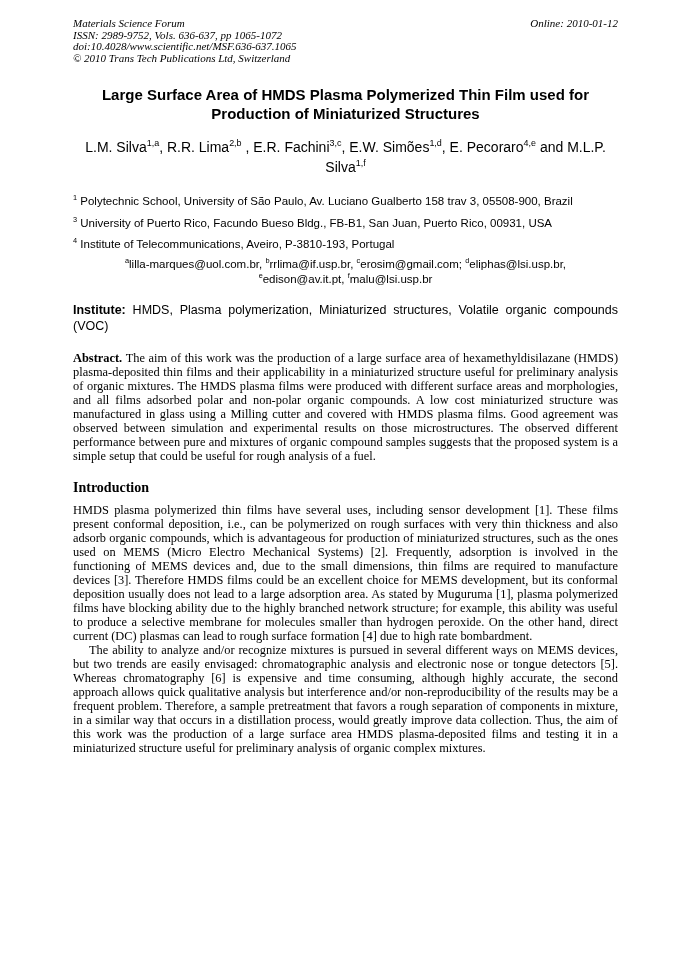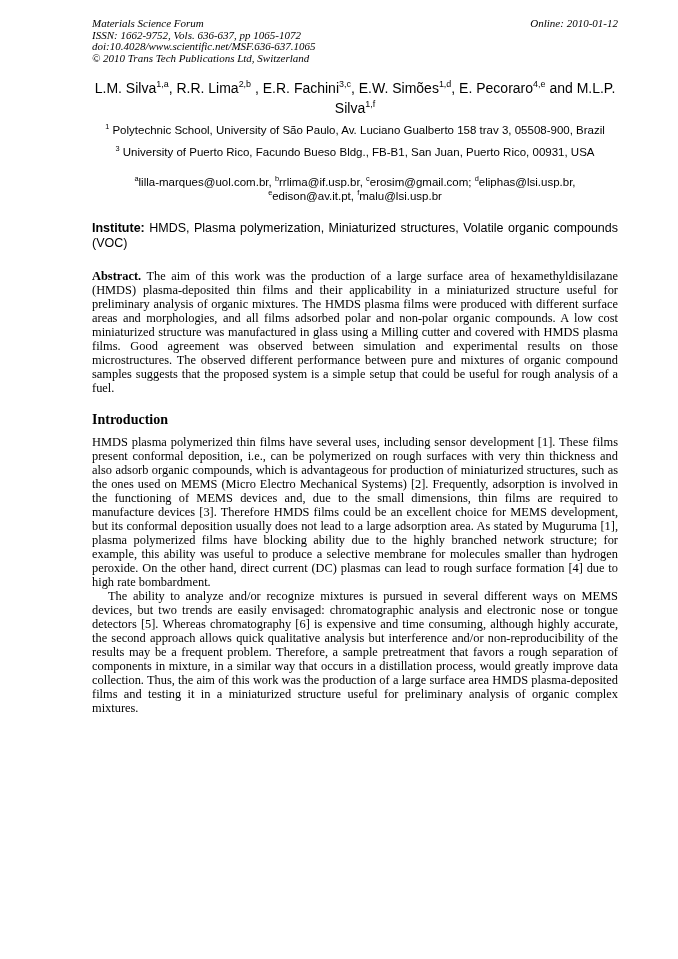--- a/index.html
+++ b/index.html
@@ -5,21 +5,21 @@
   html, body { margin: 0; padding: 0; background: #ffffff; }
   body {
     width: 678px; height: 959px;
     font-family: "Liberation Serif", serif;
     color: #000;
     overflow: hidden;
   }
   .page {
     box-sizing: border-box;
     width: 678px; height: 884px;
-    padding: 18px 60px 0 92px;
+    padding: 18px 60px 0 73px;
   }
   
   .journal-header {
     display: flex; justify-content: space-between; align-items: flex-start;
     font-family: "Liberation Serif", serif;
     font-style: italic; font-size: 11px; line-height: 11.6px;
   }
   .journal-header .left div { white-space: nowrap; }
   .journal-header .right { white-space: nowrap; }
   
@@ -29,27 +29,27 @@
     font-weight: bold; font-size: 15px; line-height: 19px;
     text-align: center;
   }
   .authors {
     margin: 14px auto 0 auto; max-width: 558px;
     font-family: "Liberation Sans", sans-serif;
     font-size: 14px; line-height: 20px; text-align: center;
   }
   sup { font-size: 64%; vertical-align: super; line-height: 0; }
   .affiliations {
-    margin-top: 6px;
+    margin-top: 18px;
     font-family: "Liberation Sans", sans-serif;
-    font-size: 11.5px; line-height: 13px; text-align: center;
+    font-size: 11.5px; line-height: 13px; text-align: left;
   }
   .affiliation { margin-top: 8.5px; }
   .emails {
-    margin: 16px auto 0 auto; max-width: 510px;
+    margin: 6px auto 0 auto; max-width: 510px;
     font-family: "Liberation Sans", sans-serif;
     font-size: 11.5px; line-height: 14.5px; text-align: center;
   }
   
   .keywords {
     margin-top: 17px;
     font-family: "Liberation Sans", sans-serif;
     font-size: 12.5px; line-height: 15.5px;
     text-align: justify;
   }
@@ -66,33 +66,35 @@
   p { margin: 0; }
 </style>
 </head>
 <body>
 
 <div class="page">
 
   <div class="journal-header">
     <div class="left">
       <div>Materials Science Forum</div>
-      <div>ISSN: 1662-9752, Vols. 636-637, pp 1065-1072</div>
+      <div>ISSN: 2989-9752, Vols. 636-637, pp 1065-1072</div>
       <div>doi:10.4028/www.scientific.net/MSF.636-637.1065</div>
       <div>© 2010 Trans Tech Publications Ltd, Switzerland</div>
     </div>
     <div class="right">Online: 2010-01-12</div>
   </div>
 
+  <div class="paper-title">Large Surface Area of HMDS Plasma Polymerized Thin Film used for Production of Miniaturized Structures</div>
 
   <div class="authors">L.M. Silva<sup>1,a</sup>, R.R. Lima<sup>2,b</sup> , E.R. Fachini<sup>3,c</sup>, E.W. Simões<sup>1,d</sup>, E. Pecoraro<sup>4,e</sup> and M.L.P. Silva<sup>1,f</sup></div>
 
   <div class="affiliations">
     <div class="affiliation" style="margin-top:0"><sup>1</sup><span> Polytechnic School, University of São Paulo, Av. Luciano Gualberto 158 trav 3, 05508-900, Brazil</span></div>
     <div class="affiliation"><sup>3</sup><span> University of Puerto Rico, Facundo Bueso Bldg., FB-B1, San Juan, Puerto Rico, 00931, USA</span></div>
+    <div class="affiliation"><sup>4</sup><span> Institute of Telecommunications, Aveiro, P-3810-193, Portugal</span></div>
   </div>
 
   <div class="emails"><sup>a</sup>lilla-marques@uol.com.br, <sup>b</sup>rrlima@if.usp.br, <sup>c</sup>erosim@gmail.com; <sup>d</sup>eliphas@lsi.usp.br, <sup>e</sup>edison@av.it.pt, <sup>f</sup>malu@lsi.usp.br</div>
 
   <p class="keywords"><b>Institute:</b> <span>HMDS, Plasma polymerization, Miniaturized structures, Volatile organic compounds (VOC)</span></p>
 
   <p class="abstract body-text"><b>Abstract.</b> <span>The aim of this work was the production of a large surface area of hexamethyldisilazane (HMDS) plasma-deposited thin films and their applicability in a miniaturized structure useful for preliminary analysis of organic mixtures. The HMDS plasma films were produced with different surface areas and morphologies, and all films adsorbed polar and non-polar organic compounds. A low cost miniaturized structure was manufactured in glass using a Milling cutter and covered with HMDS plasma films. Good agreement was observed between simulation and experimental results on those microstructures. The observed different performance between pure and mixtures of organic compound samples suggests that the proposed system is a simple setup that could be useful for rough analysis of a fuel.</span></p>
 
   <p class="section-heading">Introduction</p>
 

